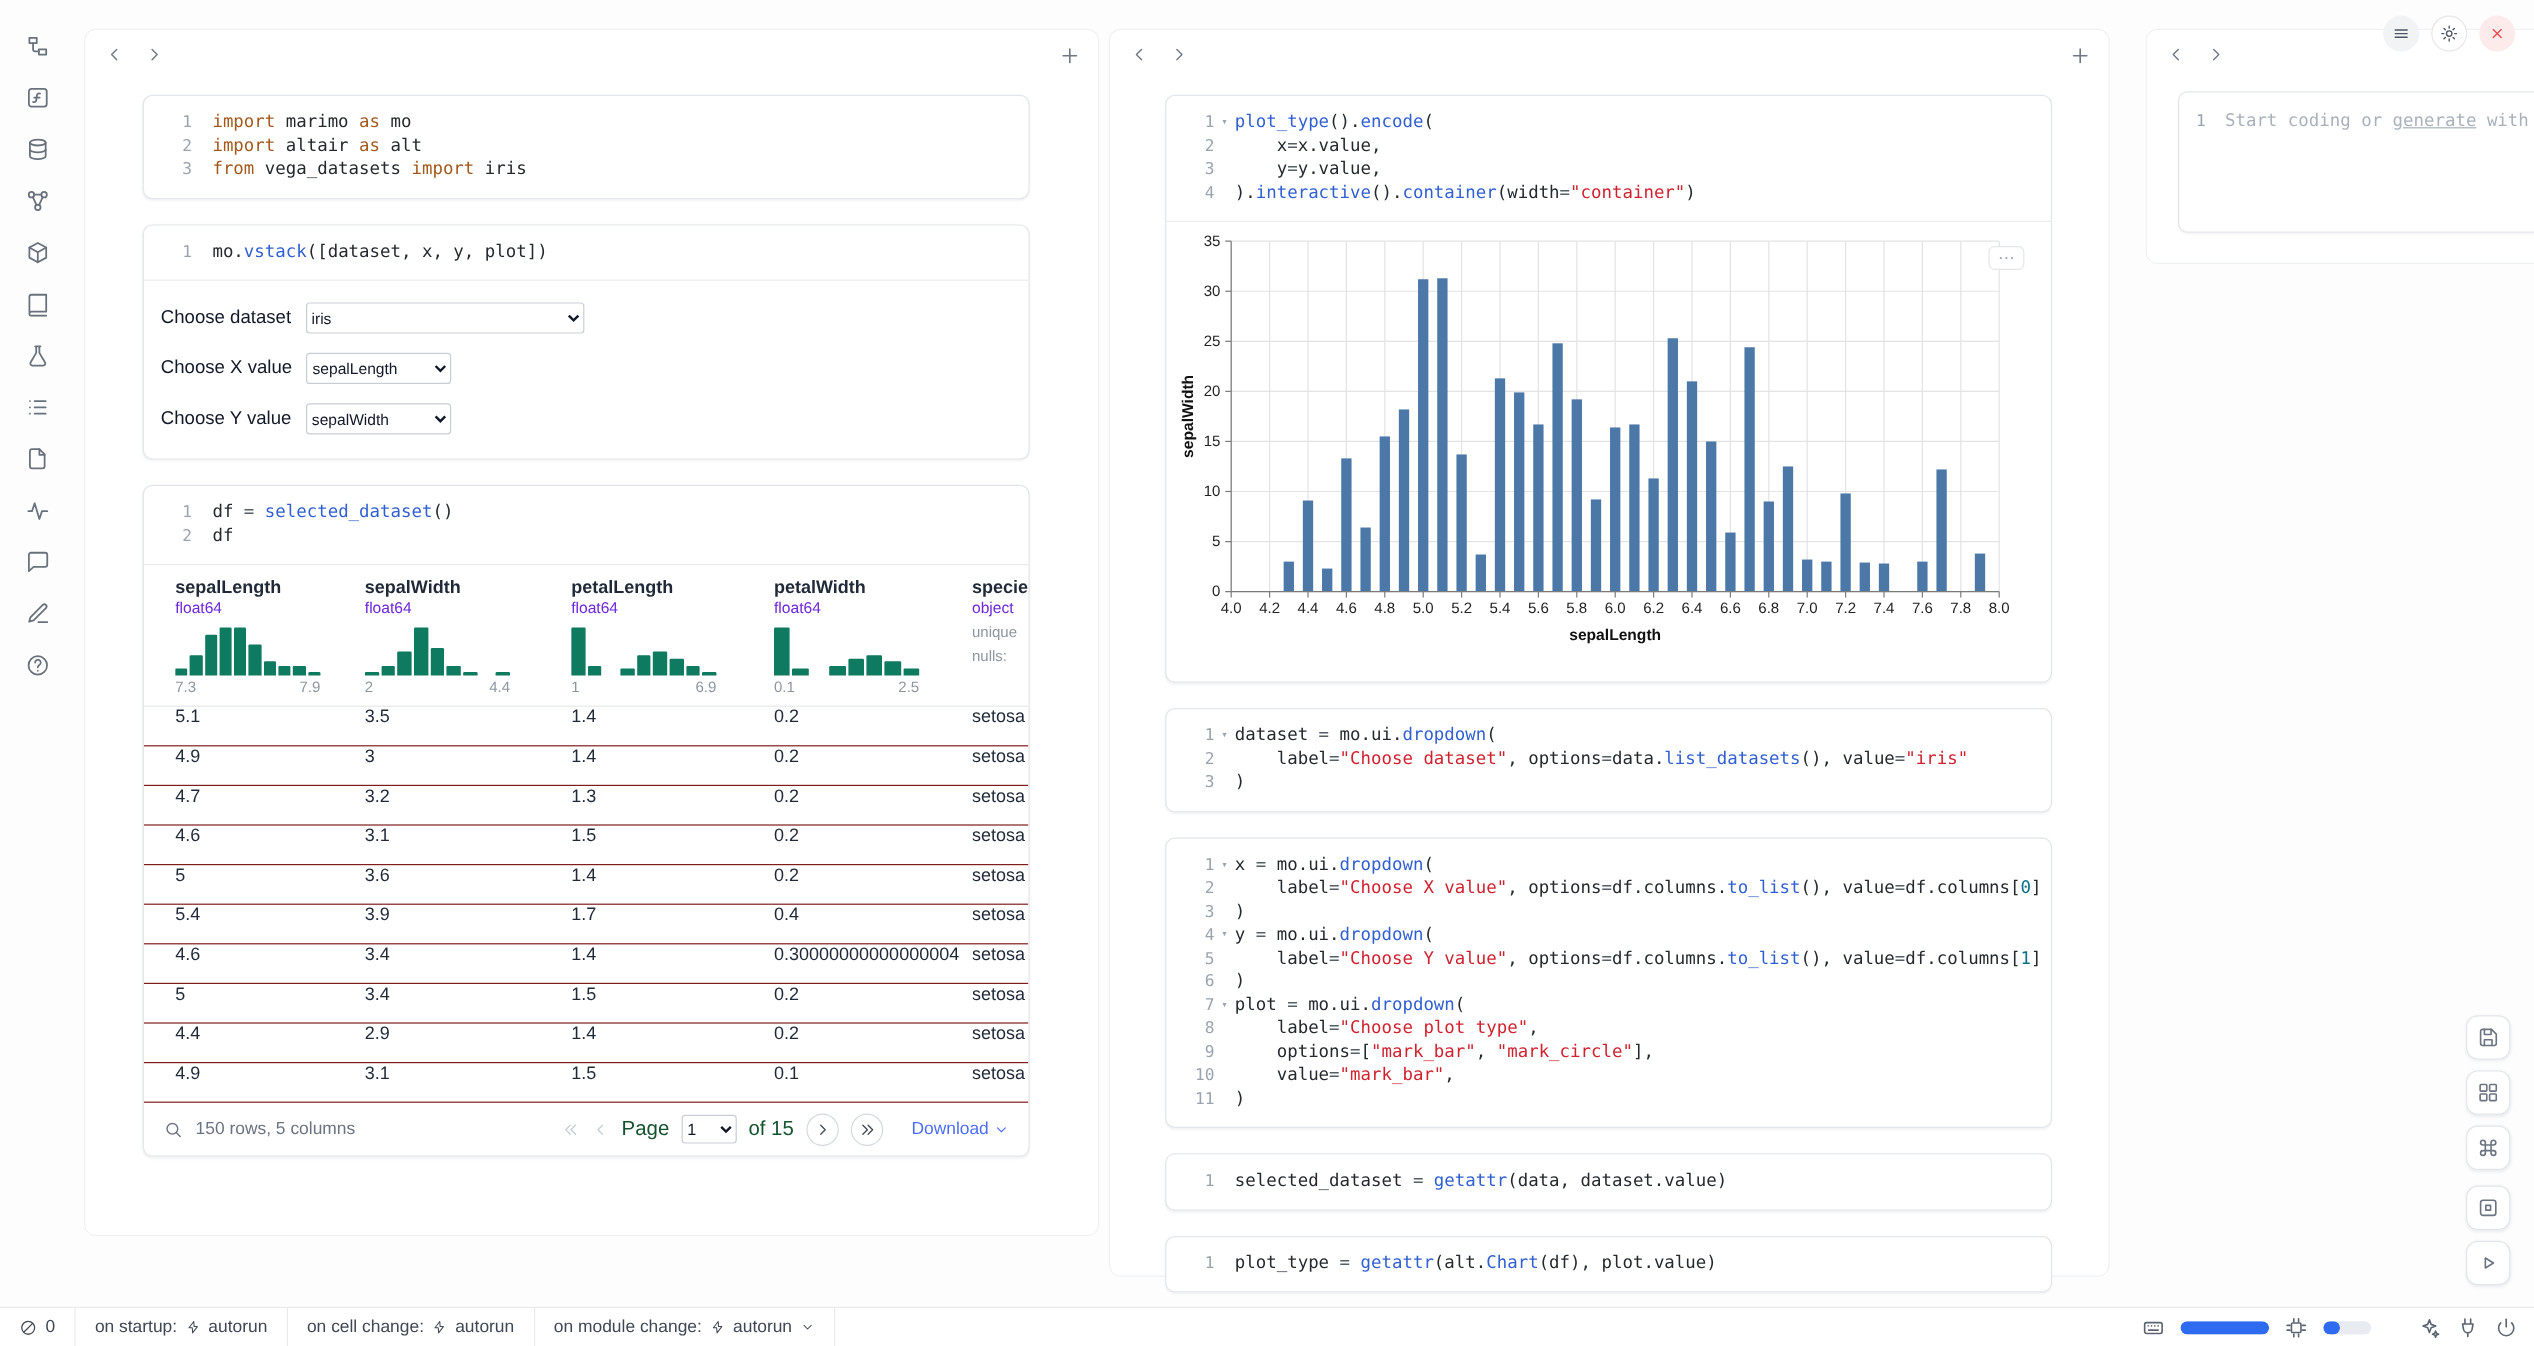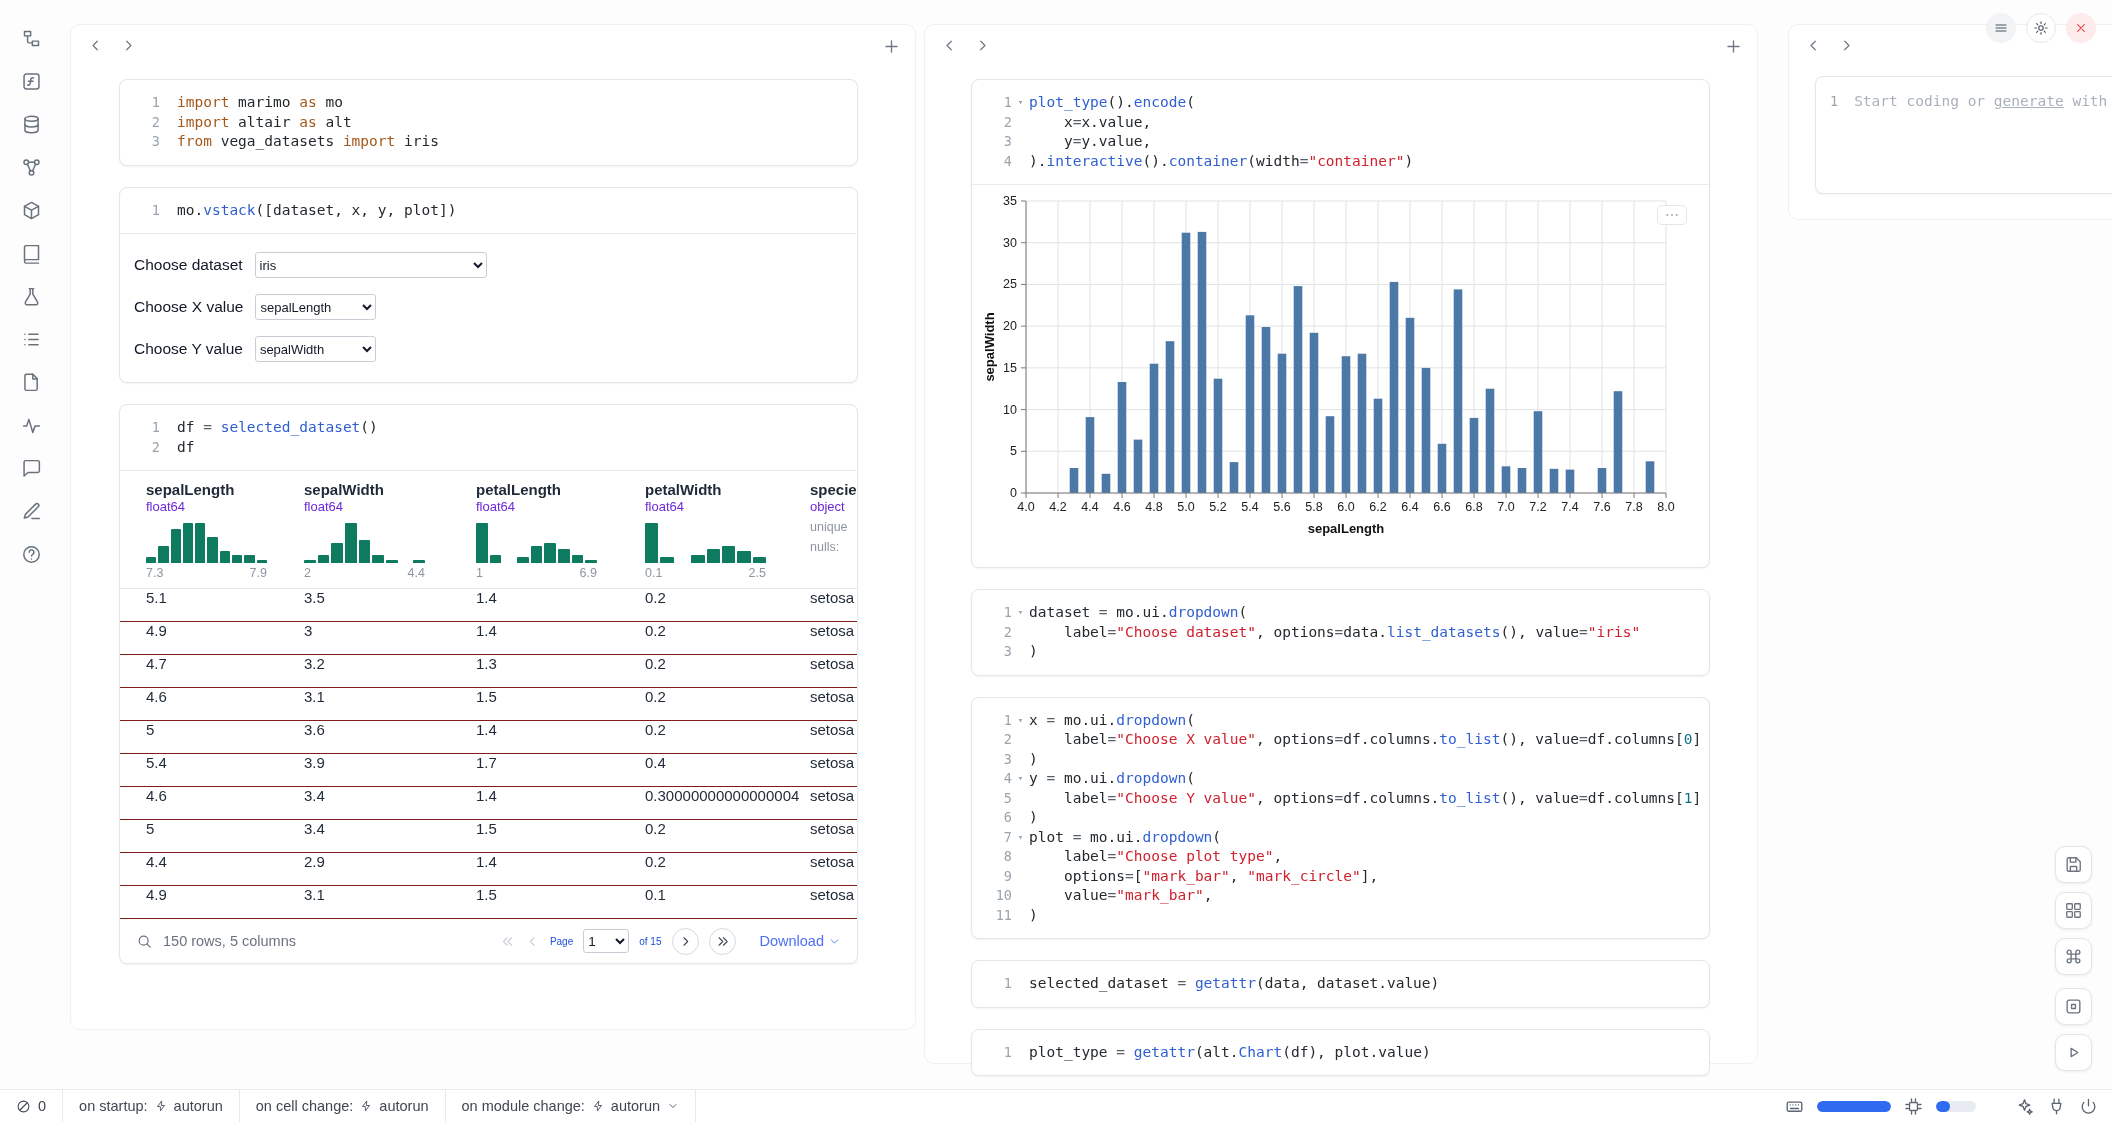--- a/index.html
+++ b/index.html
@@ -71,21 +71,21 @@
   .t-cell{flex:none;overflow:hidden;white-space:nowrap;padding-right:8px}
   .t-footer{display:flex;align-items:center;height:44px;padding:0 16px;gap:10px}
   .tf-btn{color:#6b7280;display:flex}
   .tf-btn .icon{width:17px;height:17px}
   .tf-summary{color:#6b7280;font-size:14.5px}
   .tf-spacer{flex:1}
   .pg-btn{display:flex;align-items:center;justify-content:center;color:#3f4754}
   .pg-btn .icon{width:15px;height:15px}
   .pg-disabled{color:#c7cdd5}
   .pg-circle{width:27px;height:27px;border:1px solid #d4d9df;border-radius:50%}
-  .pg-label{color:#1d4ed8;font-size:10px}
+  .pg-label{color:#14532d;font-size:17px}
   .pg-select{width:46px;height:24px;font-size:13.5px}
   .tf-download{display:flex;align-items:center;gap:4px;color:#4c6ef5;font-size:14.5px;margin-left:14px}
   .icon.sm{width:13px;height:13px}
 
   
   .chart-wrap{position:relative;padding:6px 10px 10px 8px}
   .chart-menu{position:absolute;top:20px;right:22px;width:30px;height:20px;border:1px solid #e4e7ea;border-radius:5px;
     background:#fff;color:#9aa3ad;display:flex;align-items:center;justify-content:center}
   .chart-menu .icon-dots{width:16px;height:16px}
 

